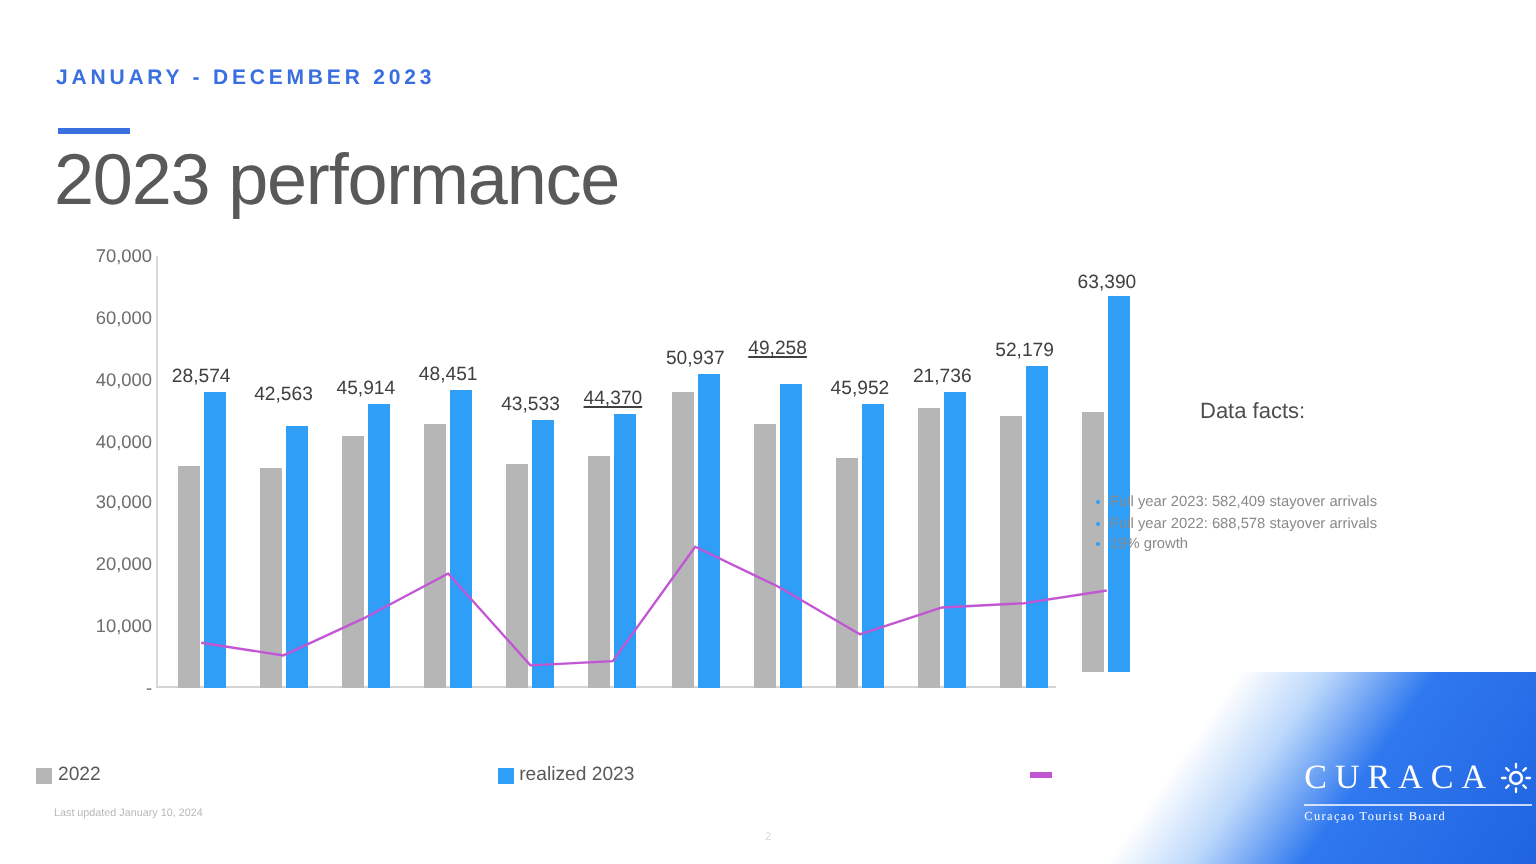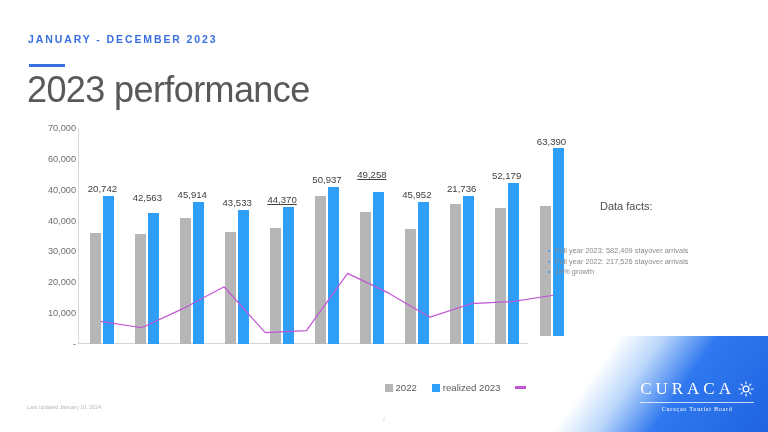--- a/index.html
+++ b/index.html
@@ -34,42 +34,42 @@
           color:#404040;white-space:nowrap;}
 
   svg.line-layer{position:absolute;inset:0;overflow:visible;pointer-events:none;}
 
   
   .xaxis{position:absolute;left:62px;right:4px;bottom:-4px;display:flex;}
   .xlab{flex:1;text-align:center;font-size:10.4px;color:#58595b;}
 
   
   .legend{position:absolute;left:18px;top:382px;width:560px;display:flex;
-          justify-content:flex-end;align-items:center;gap:15px;}
+          justify-content:space-between;align-items:center;gap:15px;}
   .lg{display:flex;align-items:center;gap:3px;font-size:9.6px;color:#58595b;}
   .sw{width:8px;height:8px;display:inline-block;}
   .sw.line{width:11px;height:2.5px;background:#c155d4;}
 
   
   .facts-title{position:absolute;left:600px;top:200px;font-size:11px;color:#4d4d4d;}
   .facts{position:absolute;left:548px;top:246px;width:216px;}
   .fact{display:flex;align-items:flex-start;gap:5px;font-size:7.4px;color:#8a8a8a;
         line-height:1.45;}
   .dot{width:2px;height:2px;background:#2f9ef7;border-radius:50%;margin-top:4px;flex:none;}
 
   
   .updated{position:absolute;left:27px;top:404px;font-size:5.4px;color:#b9b9b9;}
   .pageno{position:absolute;left:0;right:0;top:416px;text-align:center;font-size:5.6px;
           color:#d8d8d8;}
 
   
   .corner{position:absolute;right:0;bottom:0;width:240px;height:96px;overflow:hidden;}
   .corner-bg{position:absolute;inset:0;
      background:linear-gradient(125deg,#ffffff 0%,#ffffff 30%,#bcd8fb 44%,#2f78ef 62%,#1f63e0 100%);}
-  .logo{position:absolute;right:14px;bottom:20px;text-align:center;}
+  .logo{position:absolute;right:2px;bottom:20px;text-align:left;}
   .logo-word{display:flex;align-items:center;justify-content:flex-end;gap:3px;
              color:#fff;font-size:17px;letter-spacing:4px;font-weight:400;
              font-family:"Liberation Serif",serif;}
   .logo-sub{margin-top:3px;border-top:1px solid rgba(255,255,255,.75);padding-top:2px;
             color:#fff;font-size:6.2px;letter-spacing:.7px;
             font-family:"Liberation Serif",serif;}
 </style>
 </head>
 <body>
 
@@ -93,35 +93,42 @@
     <div class="axis-vert"></div>
     <div class="axis-line"></div>
 
     <div class="plot">
       <div class="cols" id="cols">
           <div class="col">
             <div class="bars">
               <div class="bar g" style="height: 51.5714%; background: rgb(182, 182, 182);"></div>
               <div class="bar b" style="height: 68.6314%; background: rgb(47, 158, 247);"></div>
             </div>
-            <div class="vlabel" style="bottom: 68.6314%; margin-bottom: 2px;">20,742</div>
+            <div class="vlabel" style="bottom: 68.6314%; margin-bottom: 2px;">28,574</div>
           </div>
           <div class="col">
             <div class="bars">
               <div class="bar g" style="height: 50.8571%; background: rgb(182, 182, 182);"></div>
               <div class="bar b" style="height: 60.8043%; background: rgb(47, 158, 247);"></div>
             </div>
             <div class="vlabel" style="bottom: 60.8043%; margin-bottom: 10px;">42,563</div>
           </div>
           <div class="col">
             <div class="bars">
               <div class="bar g" style="height: 58.1429%; background: rgb(182, 182, 182);"></div>
               <div class="bar b" style="height: 65.5914%; background: rgb(47, 158, 247);"></div>
             </div>
             <div class="vlabel" style="bottom: 65.5914%; margin-bottom: 2px;">45,914</div>
+          </div>
+          <div class="col">
+            <div class="bars">
+              <div class="bar g" style="height: 61%; background: rgb(182, 182, 182);"></div>
+              <div class="bar b" style="height: 69.2157%; background: rgb(47, 158, 247);"></div>
+            </div>
+            <div class="vlabel" style="bottom: 69.2157%; margin-bottom: 2px;">48,451</div>
           </div>
           <div class="col">
             <div class="bars">
               <div class="bar g" style="height: 51.8571%; background: rgb(182, 182, 182);"></div>
               <div class="bar b" style="height: 62.19%; background: rgb(47, 158, 247);"></div>
             </div>
             <div class="vlabel" style="bottom: 62.19%; margin-bottom: 2px;">43,533</div>
           </div>
           <div class="col">
             <div class="bars">
@@ -196,21 +203,21 @@
     </div>
 
   <div class="facts-title">Data facts:</div>
   <div class="facts" id="facts">
       <div class="fact">
         <span class="dot"></span>
         <span>Full year 2023: 582,409 stayover arrivals</span>
       </div>
       <div class="fact">
         <span class="dot"></span>
-        <span>Full year 2022: 217,526 stayover arrivals</span>
+        <span>Full year 2022: 688,578 stayover arrivals</span>
       </div>
       <div class="fact">
         <span class="dot"></span>
         <span>19% growth</span>
       </div>
     </div>
 
   <div class="updated">Last updated January 10, 2024</div>
   <div class="pageno">2</div>
 

